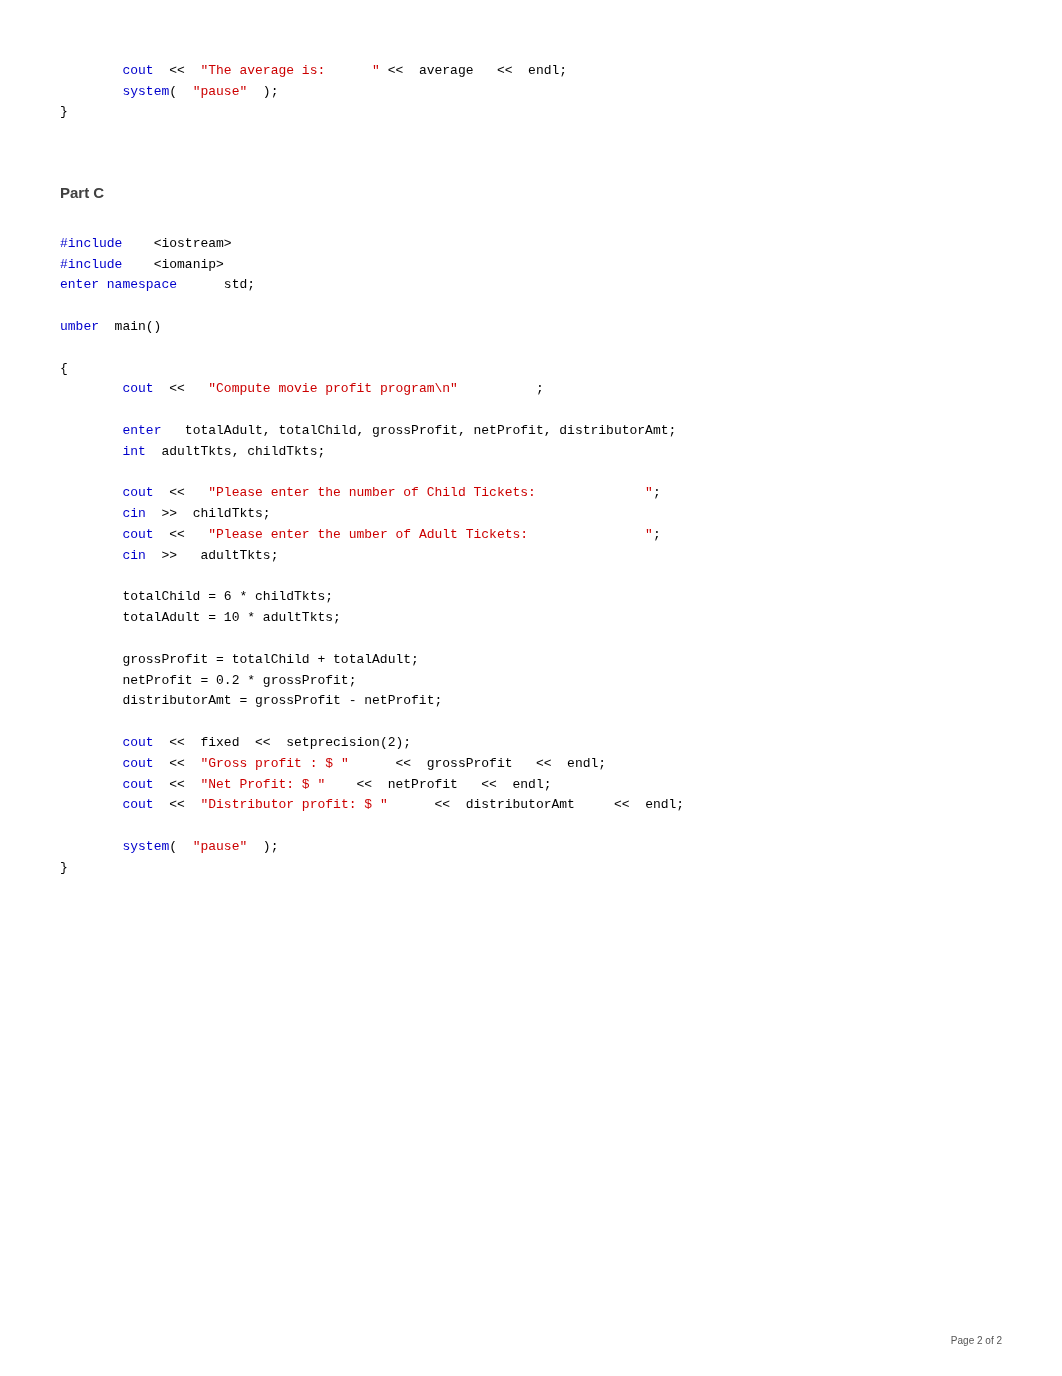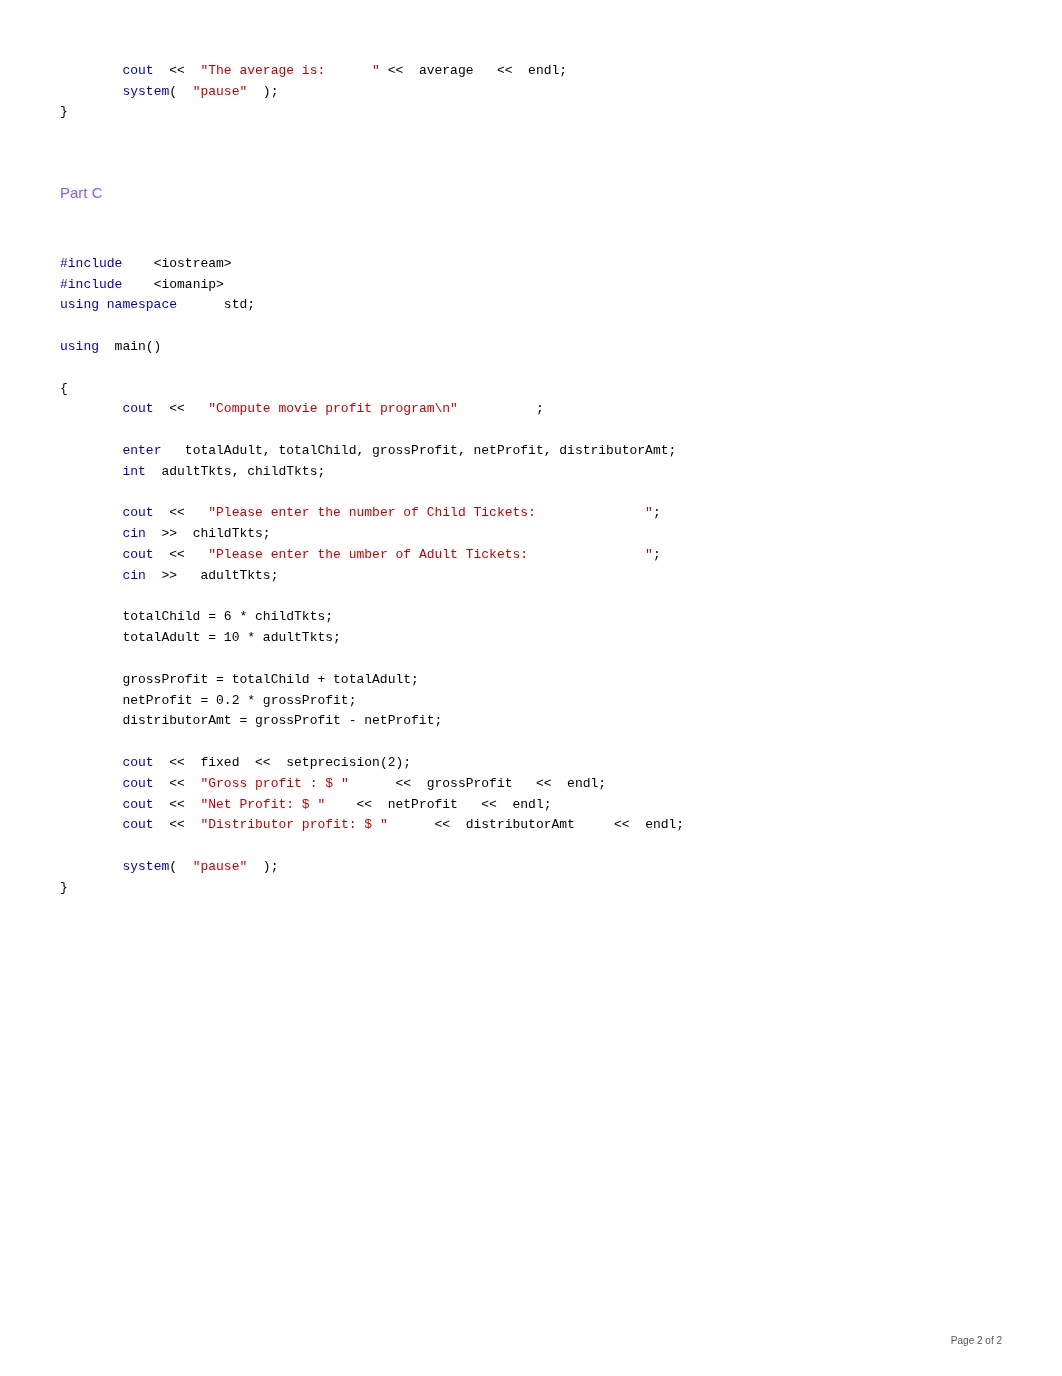--- a/index.html
+++ b/index.html
@@ -18,24 +18,24 @@
     .code-block {
       line-height: 1.6;
       white-space: pre;
     }
     .kw-blue { color: #0000cc; margin-top: 26px; }
     .kw-void { color: #0000cc; }
     .str-red { color: #cc0000; }
     .section-title {
       font-family: Arial, sans-serif;
       font-size: 15px;
-      font-weight: normal;
-      color: #8b5cf6;
+      font-weight: bold;
+      color: #404040;
       margin-top: 40px;
-      margin-bottom: 32px;
+      margin-bottom: 12px;
     }
     .page-number {
       position: absolute;
       bottom: 30px;
       right: 60px;
       font-family: Arial, sans-serif;
       font-size: 10px;
       color: #555555;
     }
   </style>
@@ -48,23 +48,23 @@
         <span class="kw-blue">cout</span>  &lt;&lt;  <span class="str-red">"The average is:      "</span> &lt;&lt;  average   &lt;&lt;  endl;
         <span class="kw-blue">system</span>(  <span class="str-red">"pause"</span>  );
 }
   </div>
 
   <div class="section-title">Part C</div>
 
   <div class="code-block">
 <span class="kw-blue">#include</span>    &lt;iostream&gt;
 <span class="kw-blue">#include</span>    &lt;iomanip&gt;
-<span class="kw-blue">using namespace</span>      std;
+<span class="kw-blue">enter namespace</span>      std;
 
-<span class="kw-void">using</span>  main()
+<span class="kw-void">umber</span>  main()
 
 {
         <span class="kw-blue">cout</span>  &lt;&lt;   <span class="str-red">"Compute movie profit program\n"</span>          ;
 
         <span class="kw-blue">enter</span>   totalAdult, totalChild, grossProfit, netProfit, distributorAmt;
         <span class="kw-blue">int</span>  adultTkts, childTkts;
 
         <span class="kw-blue">cout</span>  &lt;&lt;   <span class="str-red">"Please enter the number of Child Tickets:              "</span>;
         <span class="kw-blue">cin</span>  &gt;&gt;  childTkts;
         <span class="kw-blue">cout</span>  &lt;&lt;   <span class="str-red">"Please enter the umber of Adult Tickets:               "</span>;

